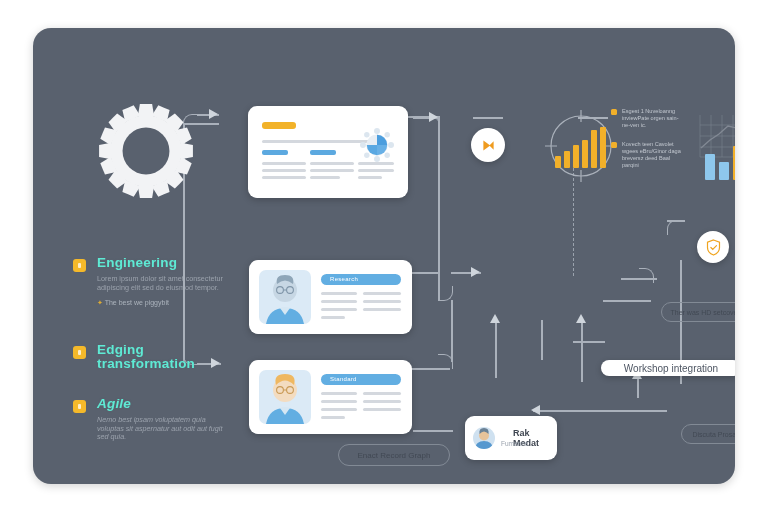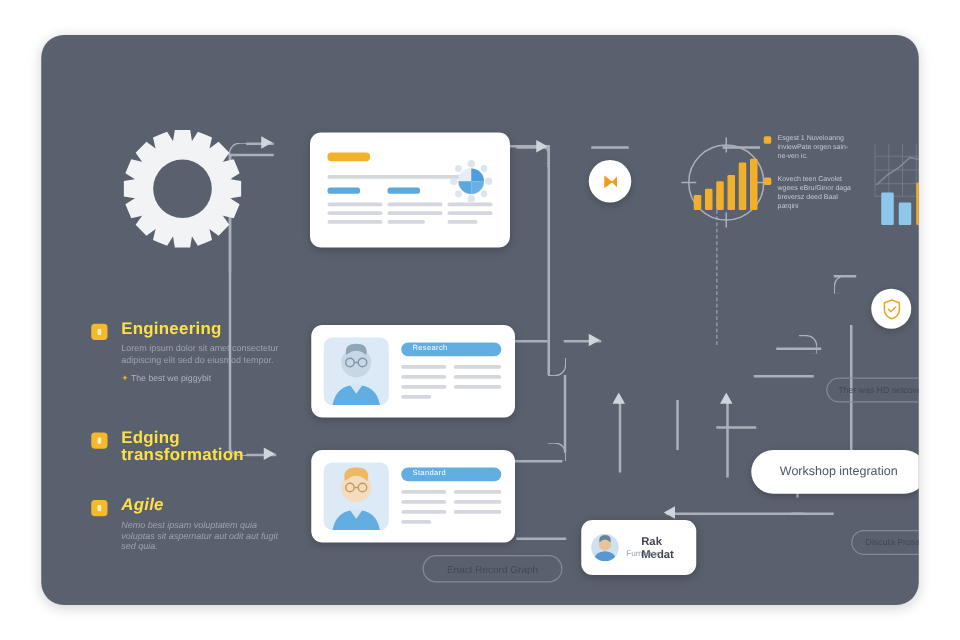--- a/index.html
+++ b/index.html
@@ -39,21 +39,21 @@
   .side-item{position:relative;margin-bottom:22px;}
   .side-sq{
     position:absolute;left:0;top:3px;width:13px;height:13px;
     background:#f5b92a;border-radius:3px;
   }
   .side-sq:after{
     content:"";position:absolute;left:5px;top:4px;width:3px;height:5px;
     background:#fff;opacity:.75;border-radius:1px;
   }
   .side-title{
-    margin-left:24px;font-size:13.5px;font-weight:bold;color:#fde047;
+    margin-left:24px;font-size:13.5px;font-weight:bold;color:#5eead4;
     letter-spacing:.2px;line-height:14px;
     text-shadow:0 0 1.6px rgba(90,98,110,.9);
   }
   .side-body{
     margin-left:24px;margin-top:5px;font-size:7.2px;color:#a7aeb8;
     line-height:8.5px;width:130px;
     filter:blur(.45px);opacity:.85;
   }
   .side-sub{
     margin-left:24px;margin-top:7px;font-size:7px;color:#b9c0c9;
@@ -90,21 +90,21 @@
 
   
   .pill{
     position:absolute;background:#ffffff;border-radius:18px;
     box-shadow:0 2px 6px rgba(0,0,0,.22);
     display:flex;align-items:center;justify-content:center;
     color:#4e5663;
   }
   #pill-main{left:453px;top:256px;width:150px;height:34px;font-size:12.5px;}
   #pill-main span{filter:blur(.35px);letter-spacing:.2px;}
-  #pill-ws{left:568px;top:332px;width:140px;height:35px;font-size:10px;}
+  #pill-ws{left:568px;top:332px;width:140px;height:16px;font-size:10px;}
   #pill-ws span{filter:blur(.4px);}
 
   .ghost{
     position:absolute;border:1.2px solid #878f9a;border-radius:14px;
     display:flex;align-items:center;justify-content:center;
     color:#3f4651;font-size:8px;
     filter:blur(.4px);opacity:.9;
   }
   #ghost-1{left:305px;top:416px;width:110px;height:20px;}
   #ghost-2{left:628px;top:274px;width:84px;height:18px;font-size:7px;}

